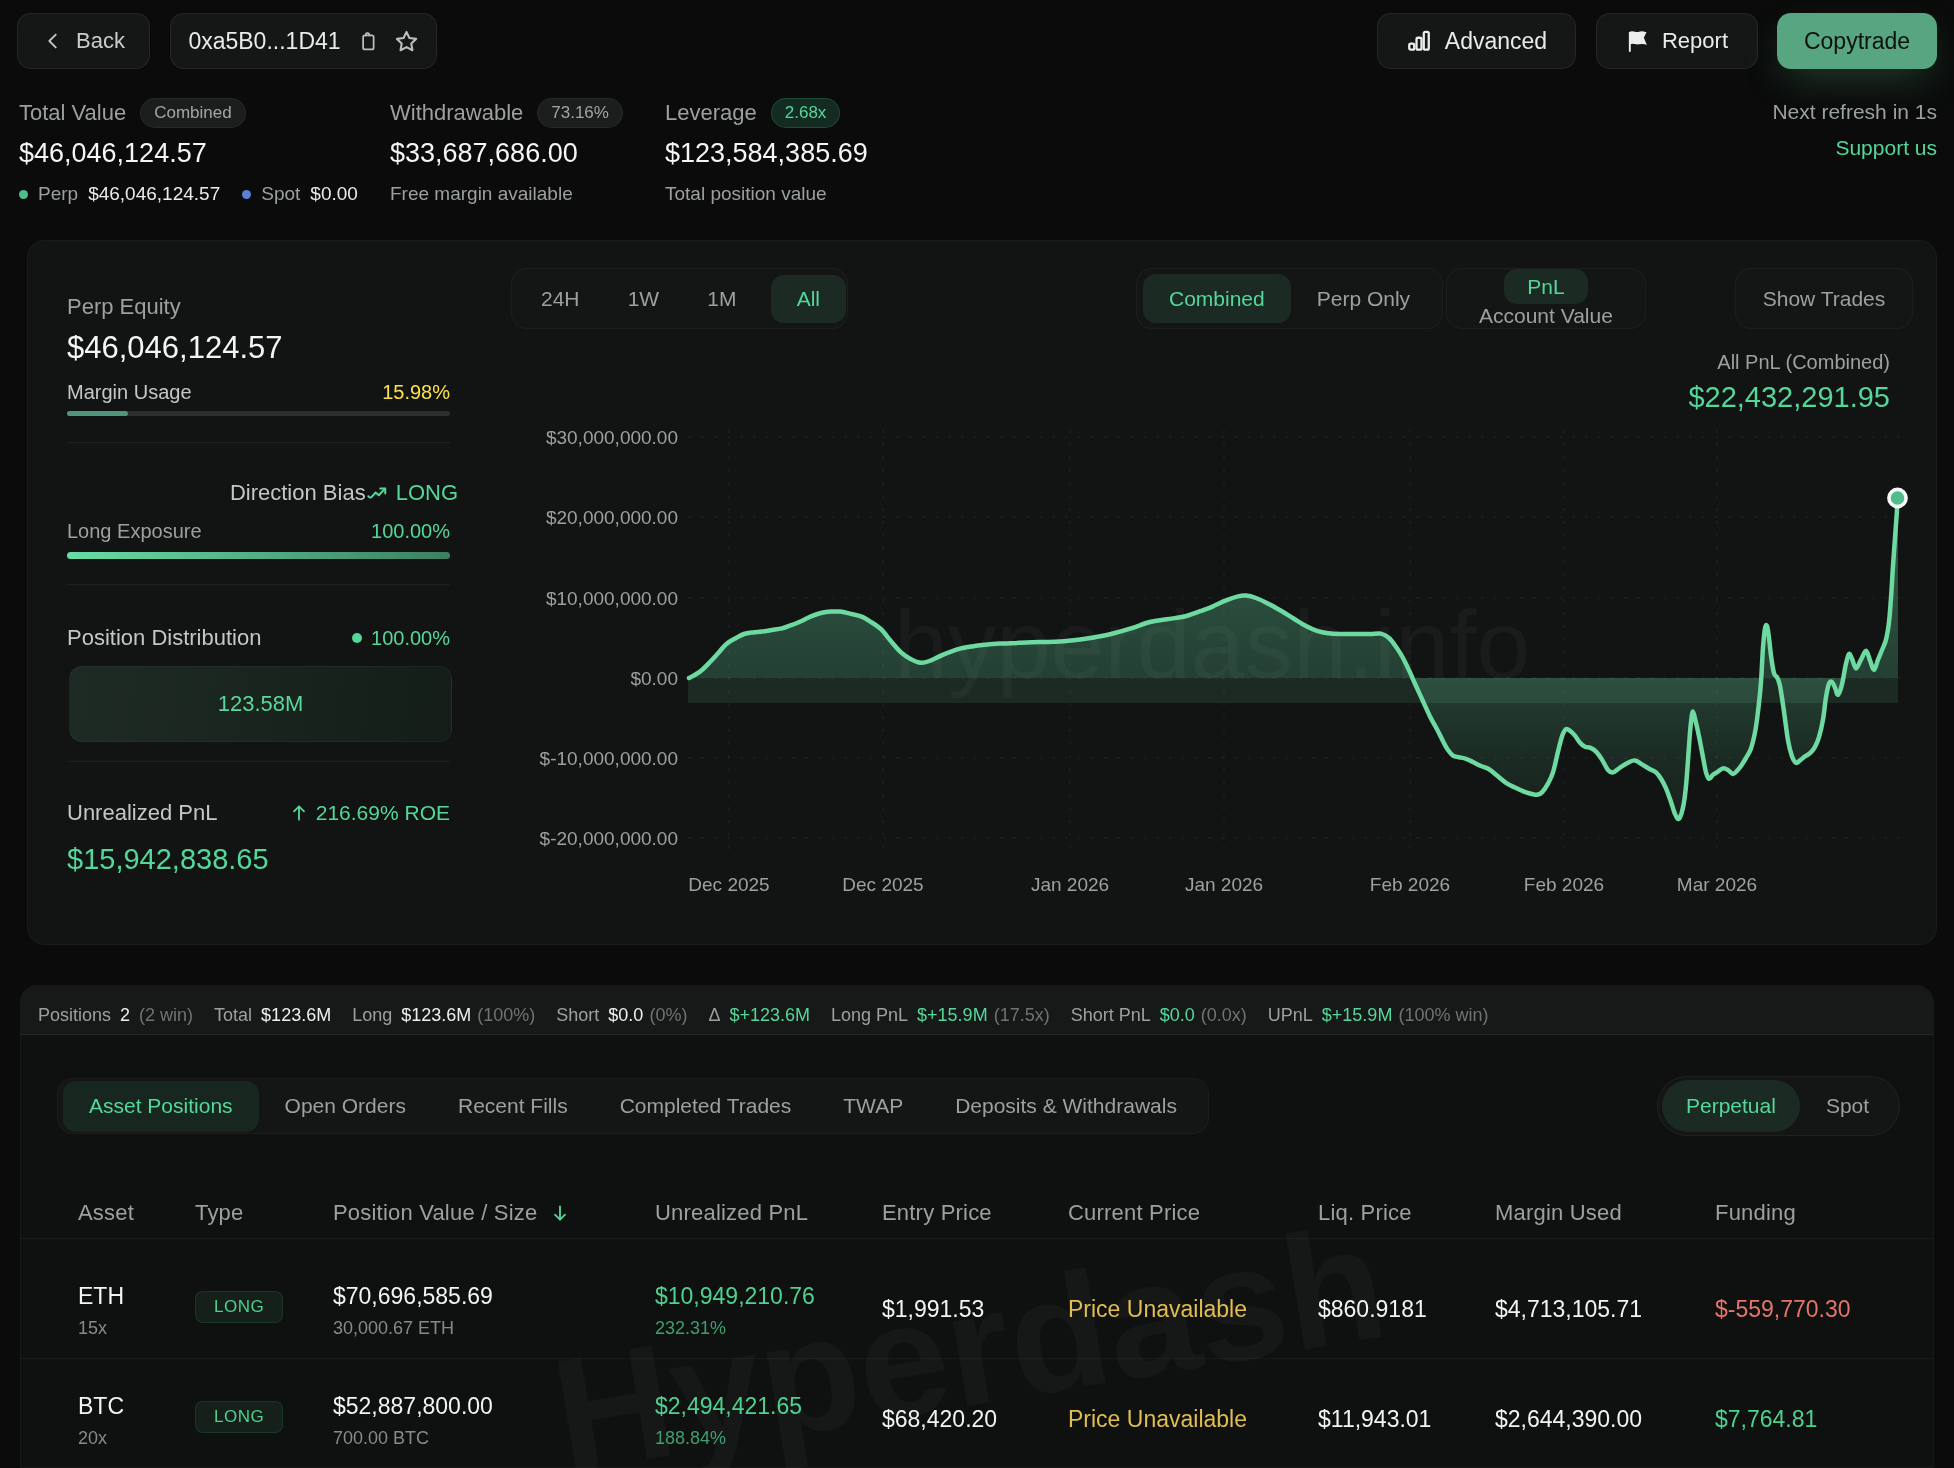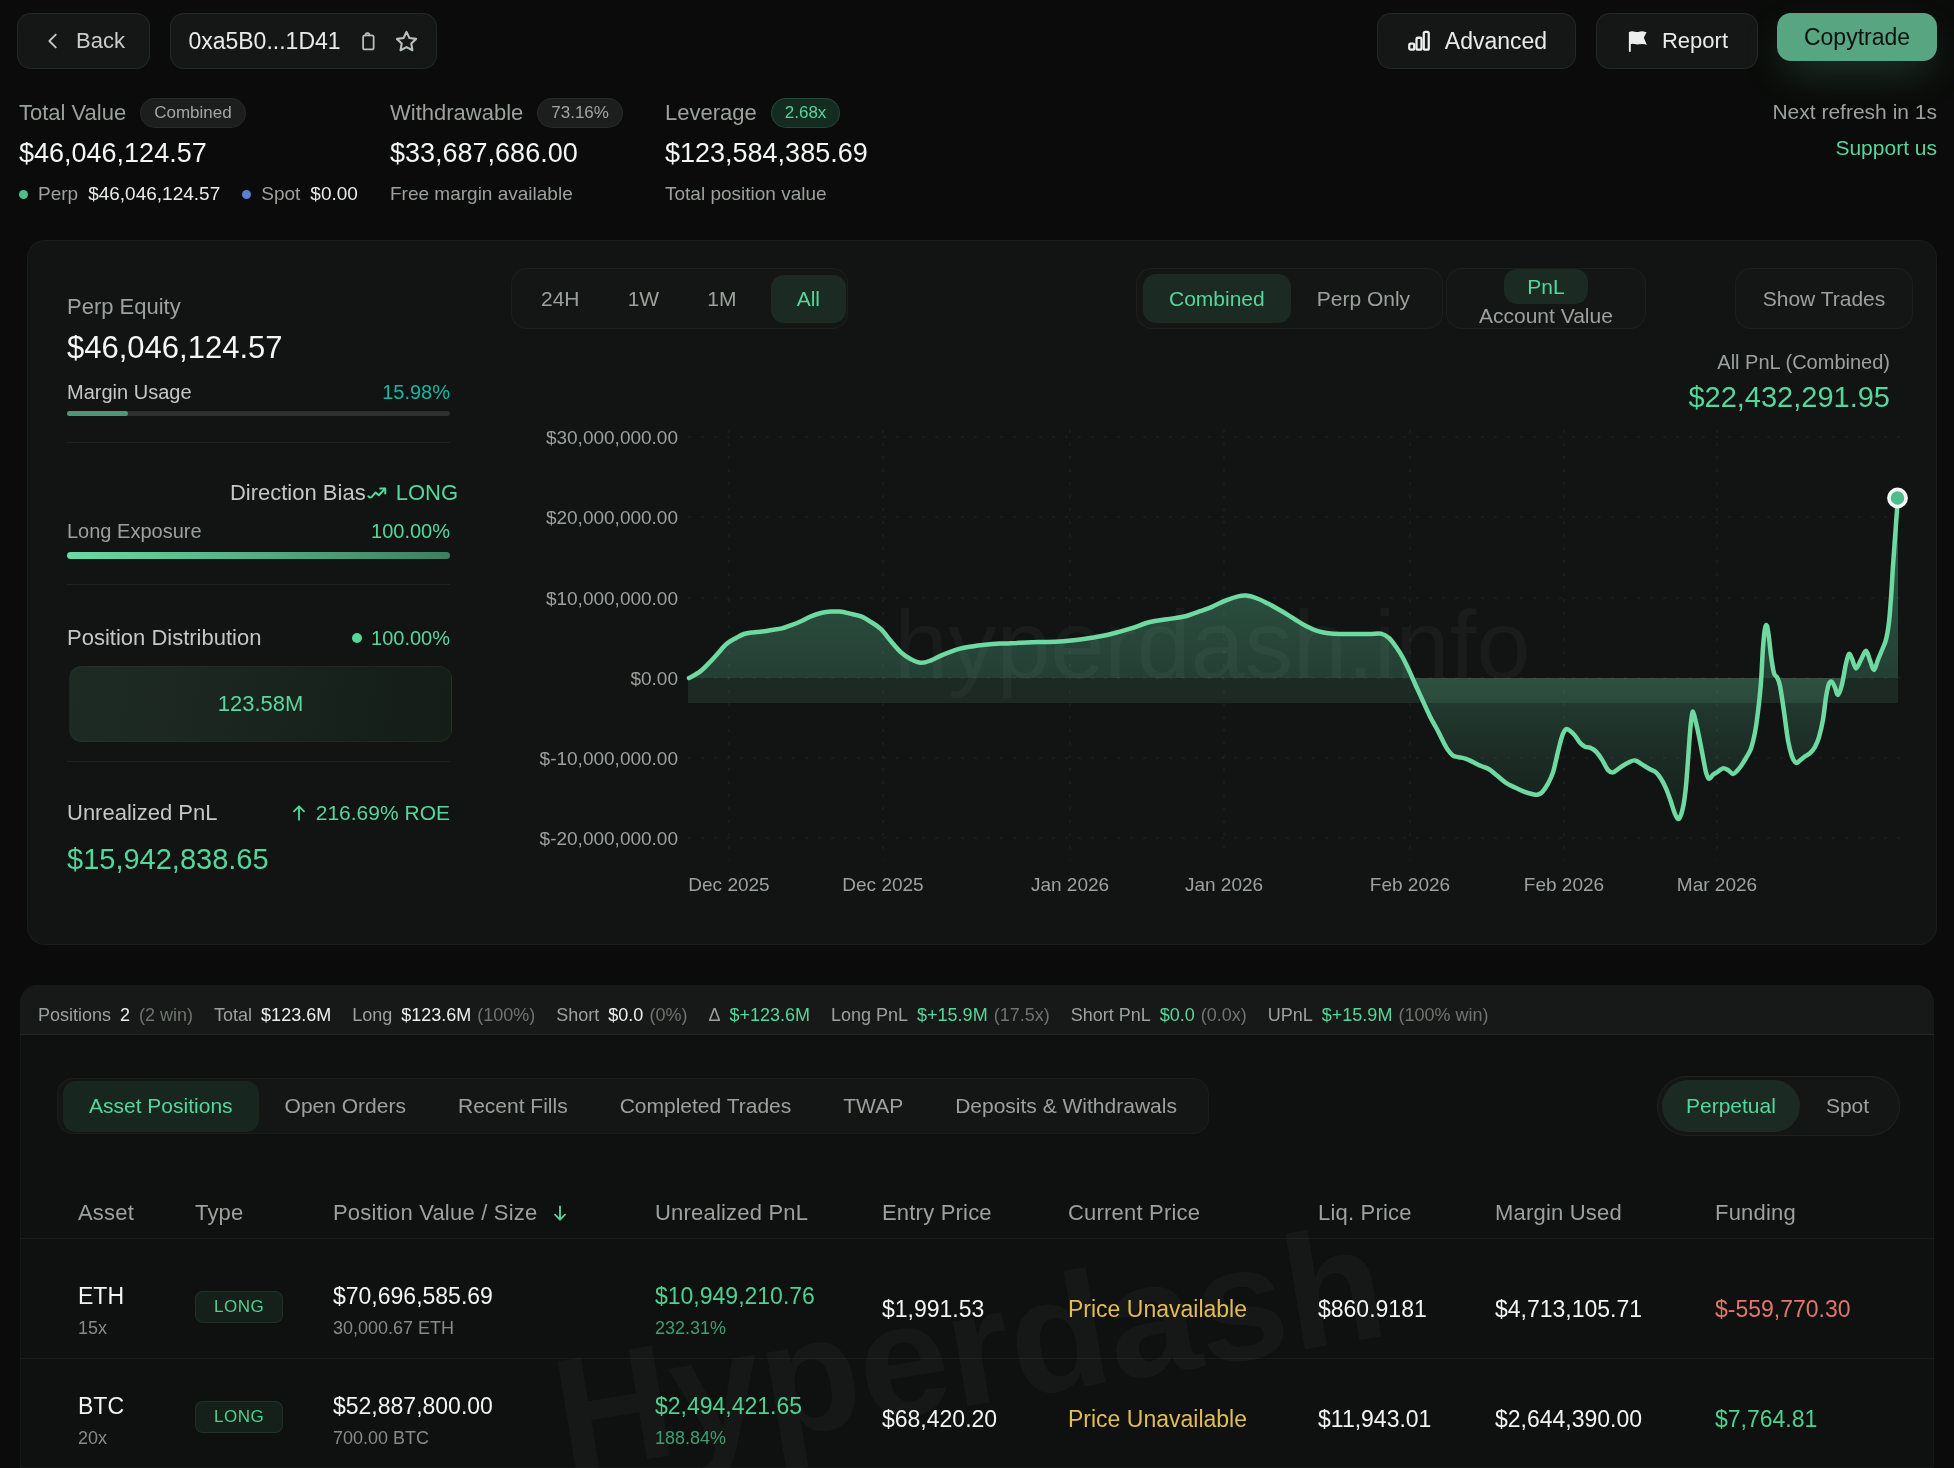--- a/index.html
+++ b/index.html
@@ -45,21 +45,21 @@
         <rect x="16.4" y="3.5" width="4.6" height="16.5" rx="1.4"></rect>
       </svg>
   <span>Advanced</span>
 </div>
 <div class="abs btn" style="left:1596px; top:13px; width:162px; height:56px; gap:13px;">
   <svg width="23" height="23" viewBox="0 0 24 24" fill="#eceeed">
         <path d="M4 22 V3 M4 3 c3 -2 6 1 9 0 c2.5 -0.8 4 -1 7 0 l-2.5 5 L20 14 c-3 -1 -4.5 -0.6 -7 0 c-3 0.8 -6 -2 -9 0 Z" stroke="#eceeed" stroke-width="2" stroke-linecap="round"></path>
       </svg>
   <span>Report</span>
 </div>
-<div class="abs" style="left:1777px; top:13px; width:160px; height:48px; background:#58a681; border-radius:14px; box-shadow:0 16px 40px -8px rgba(88,166,129,0.33); display:flex; align-items:center; justify-content:center; color:#0c110e; font-size:23px; font-weight:500;">Copytrade</div>
+<div class="abs" style="left:1777px; top:13px; width:160px; height:56px; background:#58a681; border-radius:14px; box-shadow:0 16px 40px -8px rgba(88,166,129,0.33); display:flex; align-items:center; justify-content:center; color:#0c110e; font-size:23px; font-weight:500;">Copytrade</div>
 
 <div class="abs row" style="left:19px; top:98px; gap:14px;">
   <span class="lab" style="font-size:22px;">Total Value</span>
   <span class="pill graypill">Combined</span>
 </div>
 <div class="abs" style="left:19px; top:138px; font-size:27px; font-weight:500; color:#f4f6f5;">$46,046,124.57</div>
 <div class="abs row" style="left:19px; top:183px; gap:10px; font-size:19px;">
   <span style="width:9px;height:9px;border-radius:50%;background:#4cc08c;"></span>
   <span class="lab">Perp</span>
       <span style="color:#e9ebea;">$46,046,124.57</span>
@@ -85,21 +85,21 @@
 <div class="abs lab" style="right:17px; top:100px; font-size:21px;">Next refresh in 1s</div>
 <div class="abs grn" style="right:17px; top:136px; font-size:21px;">Support us</div>
 
 <div class="abs" style="left:27px; top:240px; width:1910px; height:705px; background:#111413; border:1px solid rgba(255,255,255,0.035); border-radius:18px;"></div>
 
 <div id="sidebar" class="abs" style="left:67px; top:240px; width:383px;">
   <div class="abs lab" style="left:0; top:54px; font-size:22px;">Perp Equity</div>
   <div class="abs" style="left:0; top:90px; font-size:31px; font-weight:500; color:#f4f6f5;">$46,046,124.57</div>
   <div class="abs" style="left:0; top:141px; width:383px; font-size:20px; color:#c3c8c5; display:flex; justify-content:space-between;">
         <span>Margin Usage</span>
-        <span style="color:#14b8a6;">15.98%</span>
+        <span style="color:#fde047;">15.98%</span>
       </div>
   <div class="abs" style="left:0; top:171px; width:383px; height:5px; border-radius:3px; background:#2b2f2d;">
         <div style="width:16%; height:5px; border-radius:3px; background:#4e9579;"></div>
       </div>
   <div class="abs" style="left:0; top:202px; width:383px; height:1px; background:rgba(255,255,255,0.06);"></div>
 
   <div class="abs" style="left:8px; top:240px; width:383px; font-size:22px; color:#c3c8c5; display:flex; justify-content:flex-end; align-items:center;">
     <span>Direction Bias</span>
     <span class="grn row" style="gap:8px; font-weight:500;"><svg width="22" height="22" viewBox="0 0 24 24" fill="none" stroke="#55d79a" stroke-width="2.2" stroke-linecap="round" stroke-linejoin="round">
             <path d="M2.5 15.5 Q4.5 18 6.5 16 L10.5 11.5 L14 14.5 L20.5 7.5"></path>

